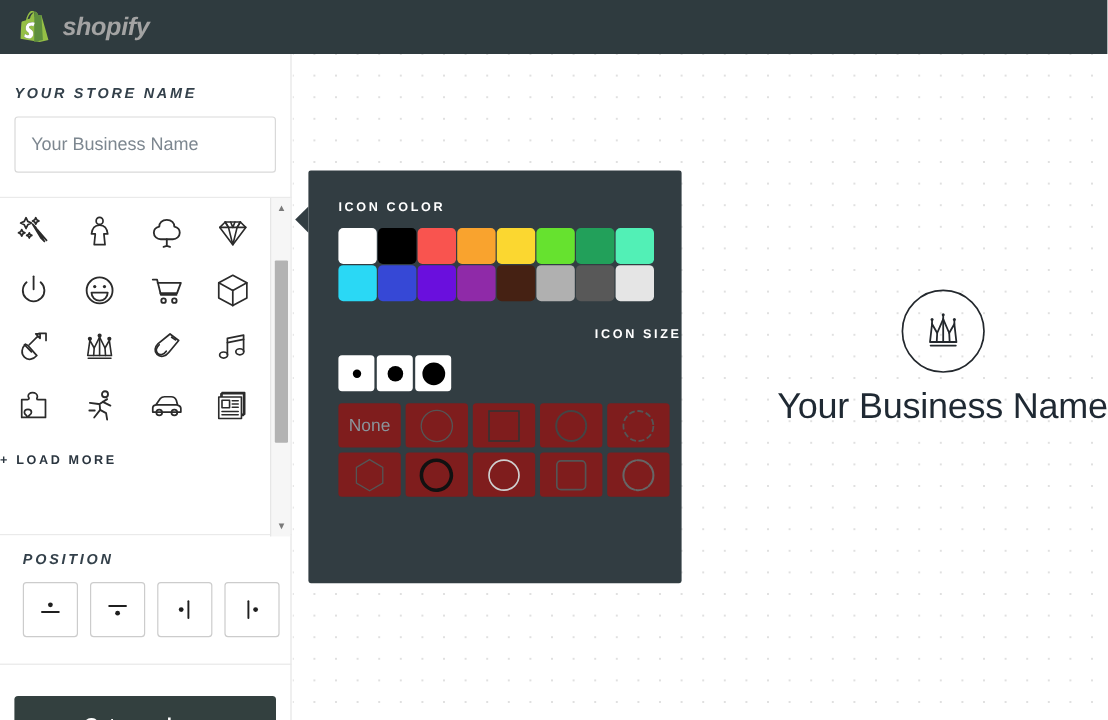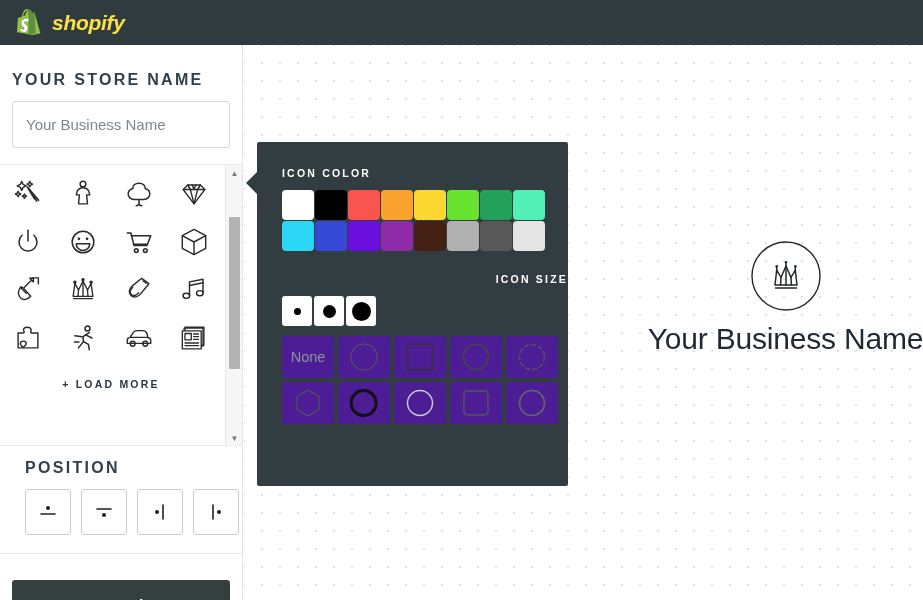--- a/index.html
+++ b/index.html
@@ -13,32 +13,32 @@
 
   
   #header {
     position: absolute; left: 0; top: 0; width: 923px; height: 45px;
     background: #2f3b3f;
     display: flex; align-items: center;
   }
   #brand { display: flex; align-items: center; margin-left: 17px; gap: 9px; }
   #brand-mark { width: 26px; height: 28px; display: block; }
   #brand-text {
-    color: #fde047; font-size: 21px; font-weight: bold;
+    color: #a3a3a3; font-size: 21px; font-weight: bold;
     font-style: italic; letter-spacing: -0.3px;
   }
 
   
   #sidebar {
     position: absolute; left: 0; top: 45px; width: 243px; height: 555px;
     background: #ffffff; border-right: 1px solid #e4e4e4;
   }
   .side-label {
-    font-size: 16px; font-weight: bold; letter-spacing: 2.3px;
-    color: #33404a; text-transform: uppercase;
+    font-size: 12px; font-weight: bold; letter-spacing: 2.3px;
+    color: #33404a; text-transform: uppercase; font-style: italic;
   }
   #store-name-section { padding: 26px 12px 0 12px; }
   #store-name-input {
     margin-top: 12px; width: 218px; height: 47px;
     border: 1px solid #d9d9d9; border-radius: 3px;
     background: #fff; padding: 0 13px;
     font-family: "Liberation Sans", sans-serif;
     font-size: 15px; color: #6b7680; outline: none;
   }
   #store-name-input::placeholder { color: #7d8790; }
@@ -53,42 +53,42 @@
     display: grid; grid-template-columns: repeat(4, 1fr);
     row-gap: 2px;
   }
   .icon-cell {
     height: 46px; display: flex; align-items: center; justify-content: center;
     cursor: pointer;
   }
   .icon-cell svg { width: 36px; height: 36px; display: block; }
   #load-more {
     position: absolute; left: 0; top: 213px; width: 222px;
-    text-align: center; font-size: 10.5px; font-weight: bold;
+    font-size: 10.5px; font-weight: bold;
     letter-spacing: 2.2px; color: #2b3640; cursor: pointer;
   }
   
   #icon-scrollbar {
     position: absolute; right: 1px; top: 0; width: 17px; height: 282px;
     background: #f6f6f6; border-left: 1px solid #e6e6e6;
   }
   .sb-arrow {
     position: absolute; left: 0; width: 17px; height: 17px;
     display: flex; align-items: center; justify-content: center;
     font-size: 8px; color: #7a7a7a; cursor: pointer;
   }
   #sb-up { top: 0; }
   #sb-down { bottom: 0; }
   #sb-thumb {
     position: absolute; left: 3px; top: 52px; width: 11px; height: 152px;
     background: #b3b3b3; border-radius: 1px; cursor: pointer;
   }
 
   
-  #position-section { position: absolute; left: 13px; top: 414px; width: 243px; padding: 0 12px; }
+  #position-section { position: absolute; left: 7px; top: 414px; width: 243px; padding: 0 12px; }
   #position-row { display: flex; gap: 10px; margin-top: 12px; }
   .pos-btn {
     width: 46px; height: 46px; border: 1px solid #ccc; border-radius: 3px;
     background: #fff; display: flex; align-items: center; justify-content: center;
     cursor: pointer;
   }
   .pos-btn svg { width: 26px; height: 26px; }
 
   #sidebar-divider {
     position: absolute; left: 0; top: 508px; width: 243px; height: 1px; background: #e8e8e8;
@@ -136,21 +136,21 @@
     display: flex; align-items: center; justify-content: center; cursor: pointer;
   }
   .size-dot { background: #000; border-radius: 50%; }
 
   #frame-label { margin-top: 19px; }
   #frame-grid {
     display: grid; grid-template-columns: repeat(5, 52px); gap: 4px;
     margin-top: 10px;
   }
   .frame-btn {
-    width: 52px; height: 42px; background: #4c1d95; border-radius: 3px;
+    width: 52px; height: 37px; background: #7f1d1d; border-radius: 3px;
     display: flex; align-items: center; justify-content: center; cursor: pointer;
   }
   .frame-btn svg { width: 34px; height: 34px; }
   .frame-none { color: #8b949b; font-size: 14.5px; }
 
   
   #preview {
     position: absolute; left: 404px; top: 195px; width: 275px; height: 165px;
     display: flex; flex-direction: column; align-items: center;
   }

